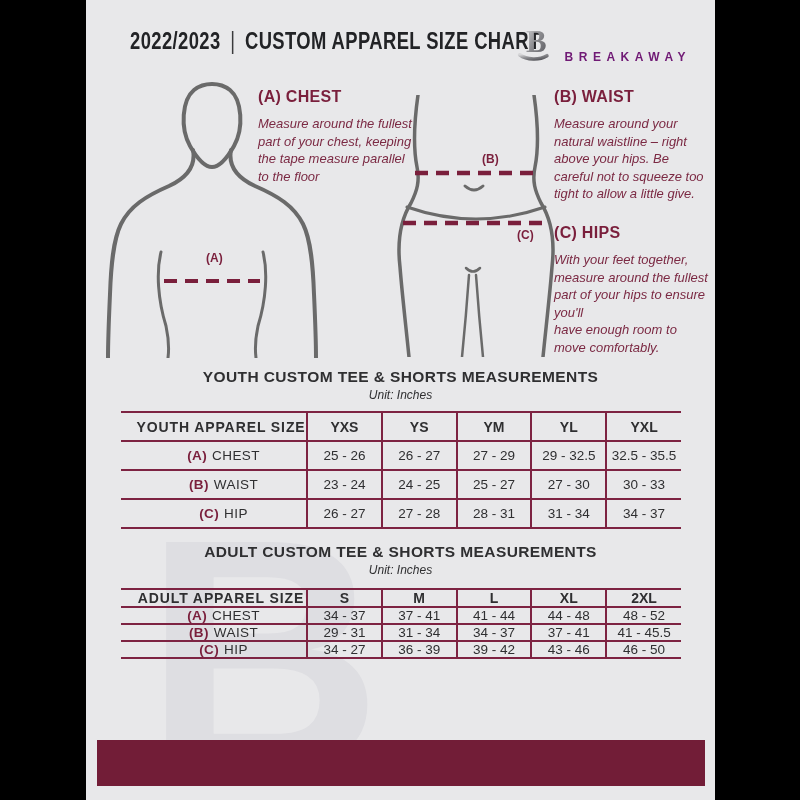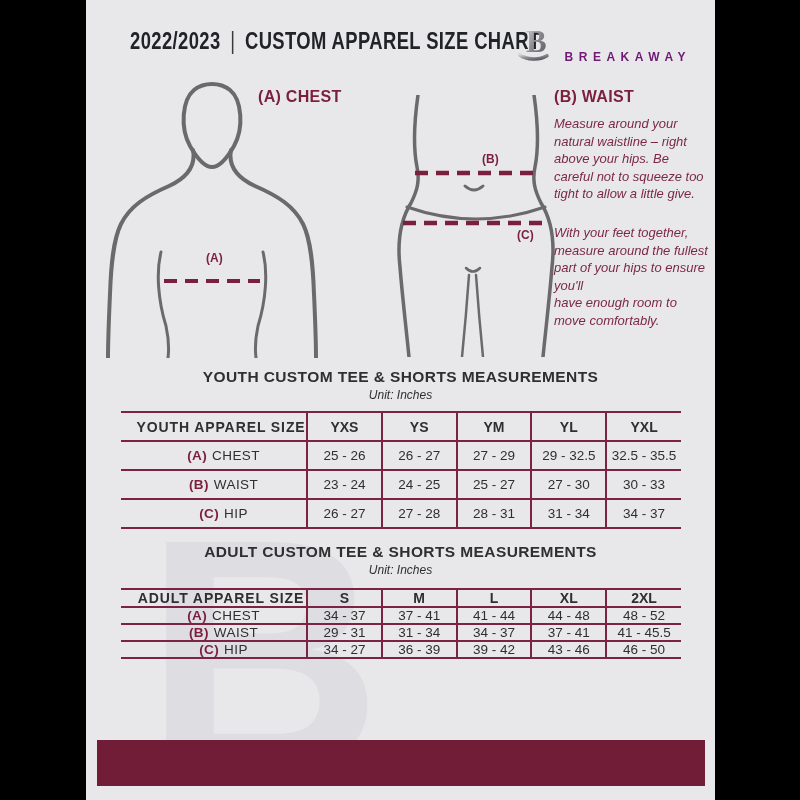--- a/index.html
+++ b/index.html
@@ -122,26 +122,28 @@
         </g>
         <path d="M 24,78 L 146,78" stroke="#7A1F3C" stroke-width="4.5" stroke-dasharray="13 8"></path>
         <path d="M 12,128 L 158,128" stroke="#7A1F3C" stroke-width="4.5" stroke-dasharray="13 8"></path>
       </svg>
     </div>
     <span class="fig-label" style="left:396px;top:152px;">(B)</span>
     <span class="fig-label" style="left:431px;top:228px;">(C)</span>
 
     <div class="instr" style="left:172px;top:88px;width:160px;">
       <div class="instr-h">(A) CHEST</div>
+      <div class="instr-b">Measure around the fullest part of your chest, keeping the tape measure parallel to the floor</div>
     </div>
     <div class="instr" style="left:468px;top:88px;width:150px;">
       <div class="instr-h">(B) WAIST</div>
       <div class="instr-b">Measure around your natural waistline – right above your hips. Be careful not to squeeze too tight to allow a little give.</div>
     </div>
     <div class="instr" style="left:468px;top:224px;width:156px;">
+      <div class="instr-h">(C) HIPS</div>
       <div class="instr-b">With your feet together, measure around the fullest part of your hips to ensure you'll
 have enough room to move comfortably.</div>
     </div>
 
     <div class="sec-title" style="top:368px;">YOUTH CUSTOM TEE &amp; SHORTS MEASUREMENTS</div>
     <div class="sec-unit" style="top:388px;">Unit: Inches</div>
 
     <table class="size-table youth" style="top:411px;">
       <colgroup>
           <col class="c0">

